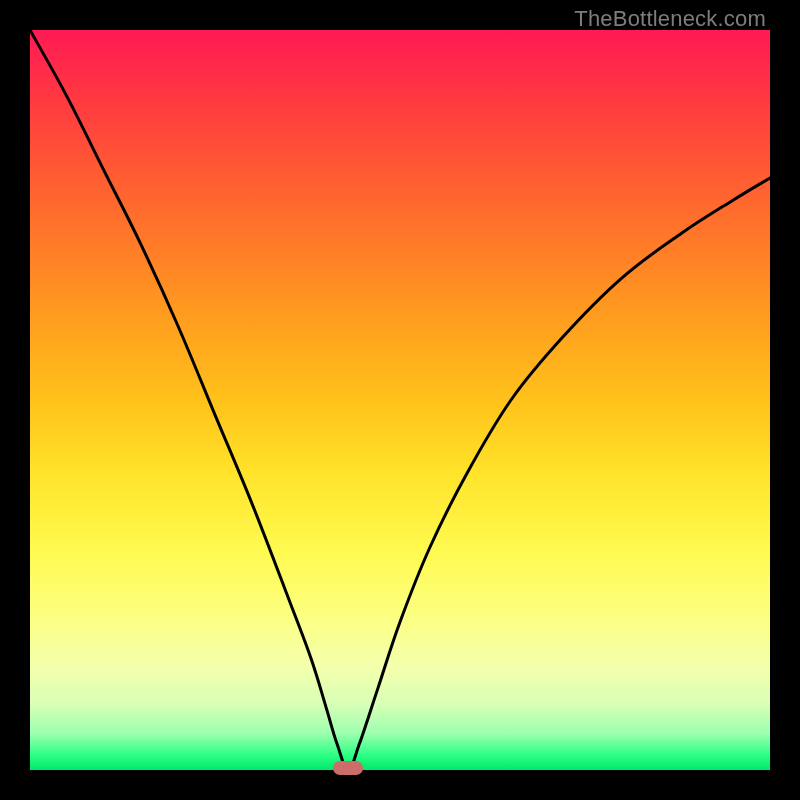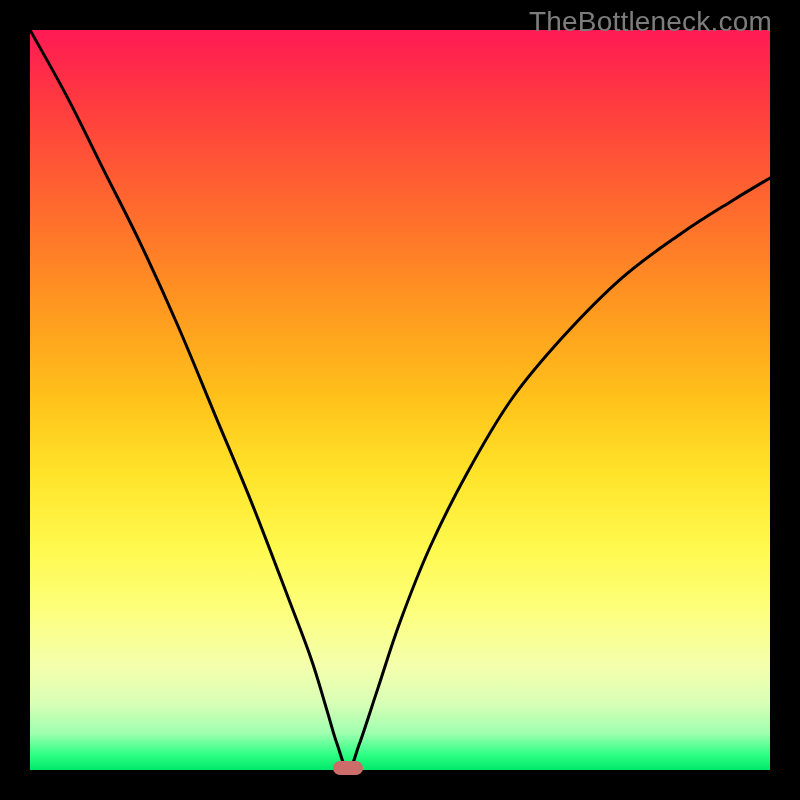--- a/index.html
+++ b/index.html
@@ -44,23 +44,23 @@
       #f4ffad 86%,
       #d8ffb6 91%,
       #9fffb0 95%,
       #2cff84 98%,
       #00e86a 100%
     );
   }
   .watermark {
     position: absolute;
     top: 6px;
-    right: 28px;
+    right: 34px;
     color: #7d7d7d;
-    font-size: 28px;
+    font-size: 22px;
     font-weight: 500;
     letter-spacing: 0.2px;
     user-select: none;
   }
   .curve-svg {
     position: absolute;
     left: 0;
     top: 0;
     width: 740px;
     height: 740px;

